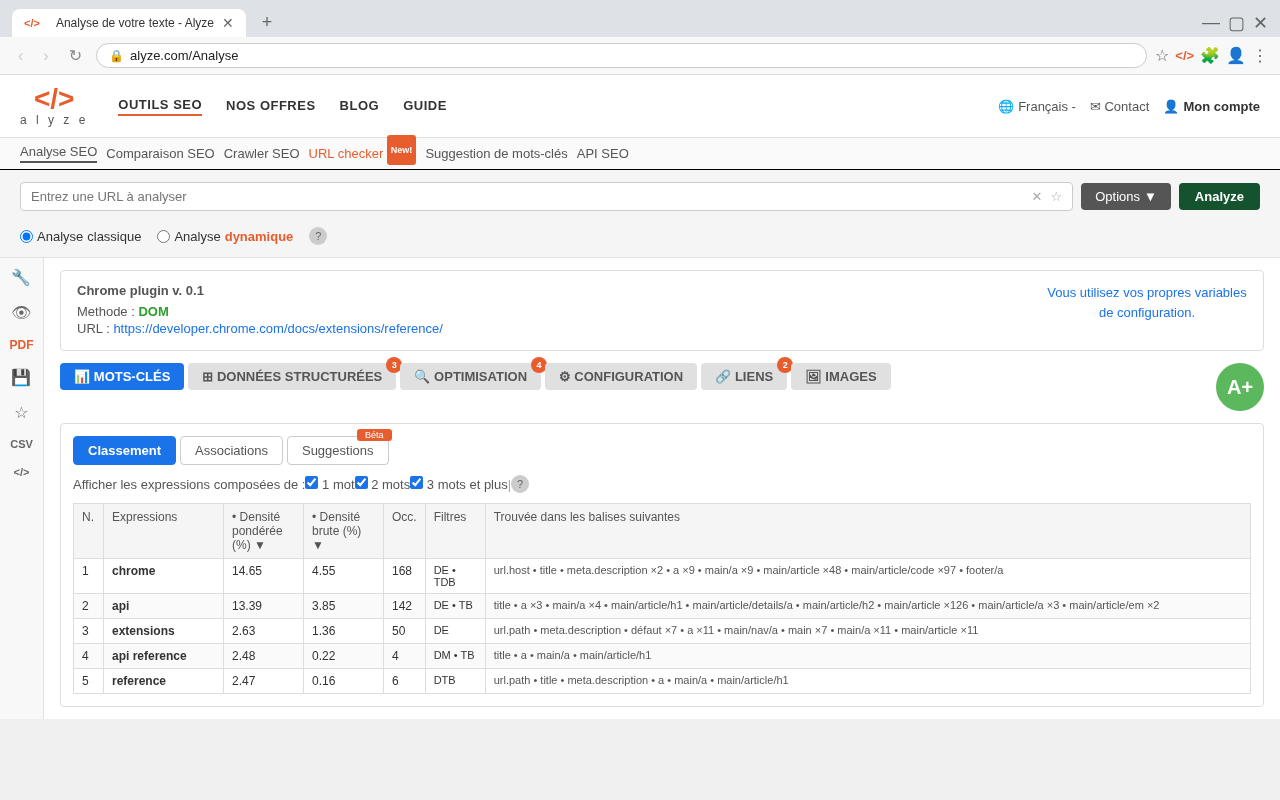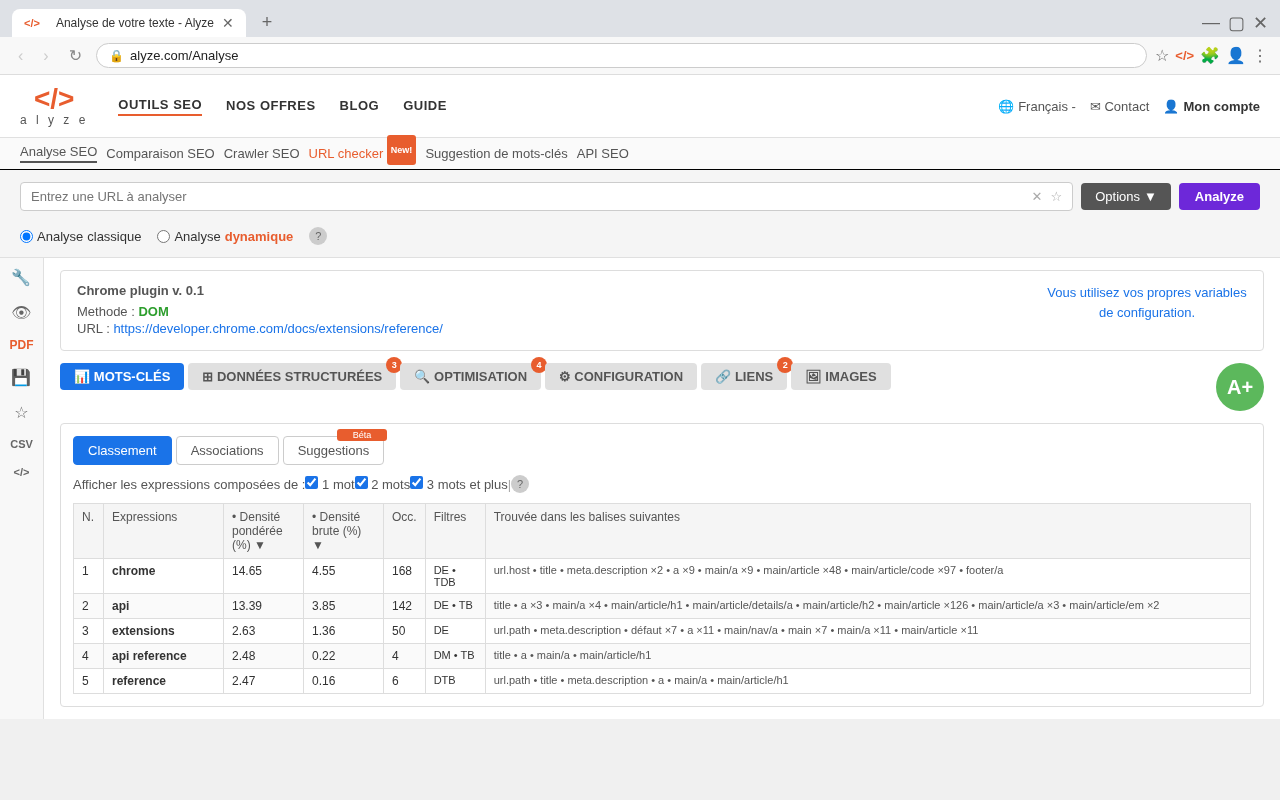--- a/index.html
+++ b/index.html
@@ -45,21 +45,21 @@
     .sub-nav-item.orange { color: #e85d2e; }
     .new-badge { background: #e85d2e; color: #fff; font-size: 9px; padding: 10px 4px; border-radius: 3px; vertical-align: super; font-weight: bold; }
 
     
     .search-section { background: #f5f5f5; padding: 12px 20px; border-bottom: 1px solid #e0e0e0; }
     .search-bar-row { display: flex; align-items: center; gap: 8px; margin-bottom: 16px; }
     .search-input-wrap { flex: 1; background: #fff; border: 1px solid #ccc; border-radius: 4px; display: flex; align-items: center; padding: 6px 10px; }
     .search-input { flex: 1; border: none; outline: none; font-size: 13px; color: #aaa; background: transparent; }
     .search-icons { display: flex; gap: 8px; color: #aaa; }
     .options-btn { background: #555; color: #fff; border: none; border-radius: 4px; padding: 6px 14px; cursor: pointer; display: flex; align-items: center; gap: 4px; font-size: 13px; }
-    .analyze-btn { background: #6d28d9; color: #fff; border: none; border-radius: 4px; padding: 6px 16px; cursor: pointer; font-size: 13px; font-weight: bold; }
+    .analyze-btn { background: #14532d; color: #fff; border: none; border-radius: 4px; padding: 6px 16px; cursor: pointer; font-size: 13px; font-weight: bold; }
     .radio-row { display: flex; gap: 16px; align-items: center; font-size: 13px; }
     .radio-label { display: flex; align-items: center; gap: 4px; cursor: pointer; }
     .orange-text { color: #e85d2e; font-weight: bold; }
     .help-icon { display: inline-flex; align-items: center; justify-content: center; width: 18px; height: 18px; border-radius: 50%; background: #ccc; color: #666; font-size: 11px; cursor: pointer; }
 
     
     .content-area { display: flex; }
     .sidebar-icons { width: 44px; background: #f8f8f8; border-right: 1px solid #e0e0e0; display: flex; flex-direction: column; align-items: center; padding: 10px 0; gap: 16px; color: #666; font-size: 16px; }
     .sidebar-icon { cursor: pointer; color: #666; }
 
@@ -79,22 +79,22 @@
     .tab-btn { background: #e0e0e0; border: none; border-radius: 4px; padding: 6px 14px; cursor: pointer; font-size: 13px; color: #555; font-weight: bold; position: relative; }
     .tab-btn.active { background: #1a73e8; color: #fff; }
     .tab-badge { position: absolute; top: -6px; right: -6px; background: #e85d2e; color: #fff; font-size: 9px; border-radius: 50%; width: 16px; height: 16px; display: flex; align-items: center; justify-content: center; font-weight: bold; }
     .tab-badge.orange { background: #e85d2e; }
     
     .grade-badge { width: 48px; height: 48px; background: #5cb85c; border-radius: 50%; display: flex; align-items: center; justify-content: center; color: #fff; font-size: 20px; font-weight: bold; margin-left: auto; }
 
     
     .inner-tabs { display: flex; gap: 4px; margin-bottom: 10px; }
     .inner-tab { padding: 6px 14px; border: 1px solid #ccc; border-radius: 4px; cursor: pointer; font-size: 13px; background: #fff; color: #555; position: relative; }
-    .inner-tab.active { background: #1a73e8; color: #fff; border-color: #1a73e8; }
-    .beta-badge { position: absolute; top: -8px; right: -4px; background: #e85d2e; color: #fff; font-size: 9px; border-radius: 3px; padding: 1px 16px; }
+    .inner-tab.active { background: #1a73e8; color: #fff; border-color: #1a73e8; font-weight: bold; }
+    .beta-badge { position: absolute; top: -8px; right: -4px; background: #e85d2e; color: #fff; font-size: 9px; border-radius: 3px; padding: 1px 8px; }
 
     
     .filter-row { display: flex; align-items: center; margin-bottom: 10px; font-size: 13px; color: #555; }
     .filter-row input[type=checkbox] { accent-color: #1a73e8; }
 
     
     .data-table { width: 100%; border-collapse: collapse; font-size: 12px; }
     .data-table th { background: #f5f5f5; border: 1px solid #ddd; padding: 6px 8px; text-align: left; font-weight: normal; color: #555; vertical-align: top; }
     .data-table td { border: 1px solid #ddd; padding: 5px 8px; vertical-align: top; }
     .data-table tr:nth-child(even) td { background: #fafafa; }

